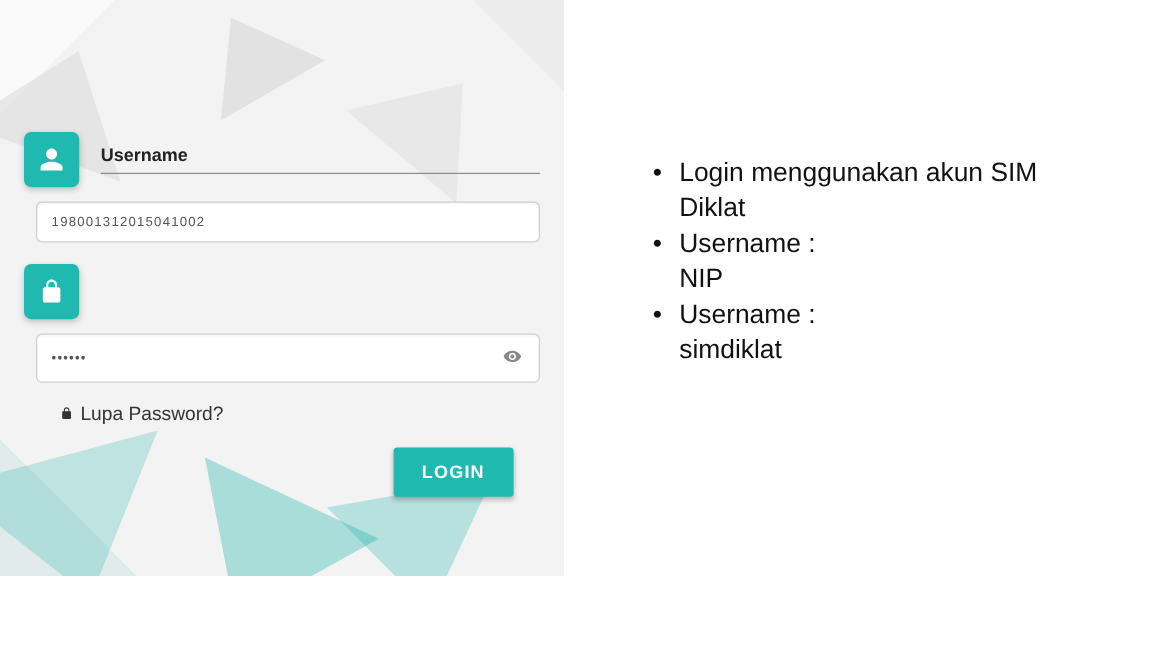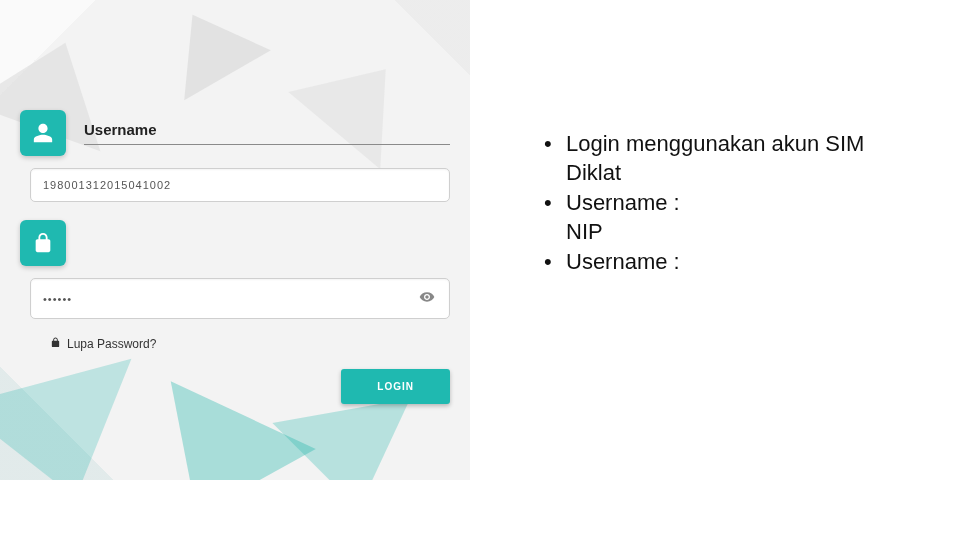--- a/index.html
+++ b/index.html
@@ -94,39 +94,39 @@
     background: none;
     border: none;
     cursor: pointer;
     padding: 0 2px;
   }
   .eye-btn svg { width: 16px; height: 16px; fill: #888; }
   .forgot {
     display: flex;
     align-items: center;
     gap: 6px;
-    font-size: 12px;
+    font-size: 16px;
     color: #333;
     margin: 8px 0 18px 30px;
     background: none;
     border: none;
     cursor: pointer;
   }
   .forgot svg { width: 11px; height: 11px; fill: #333; }
   .login-btn {
     display: block;
     margin-left: auto;
-    margin-right: 0;
+    margin-right: 22px;
     background: #1fb9b0;
     color: #ffffff;
     font-weight: 700;
-    font-size: 10px;
+    font-size: 15px;
     letter-spacing: 1px;
     border: none;
-    padding: 12px 36px;
+    padding: 12px 24px;
     border-radius: 3px;
     box-shadow: 0 2px 4px rgba(0,0,0,0.25);
     cursor: pointer;
   }
 
   .right-pane {
     flex: 1;
     padding: 130px 40px 0 34px;
   }
   .bullets {
@@ -218,17 +218,18 @@
       <li>
         <span>Login menggunakan akun SIM</span>
         <span class="sub">Diklat</span>
       </li>
       <li>
         <span>Username :</span>
         <span class="sub">NIP</span>
       </li>
       <li>
         <span>Username :</span>
+        <span class="sub">simdiklat</span>
       </li>
     </ul>
   </div>
 
 </div>
 
 </body></html>

